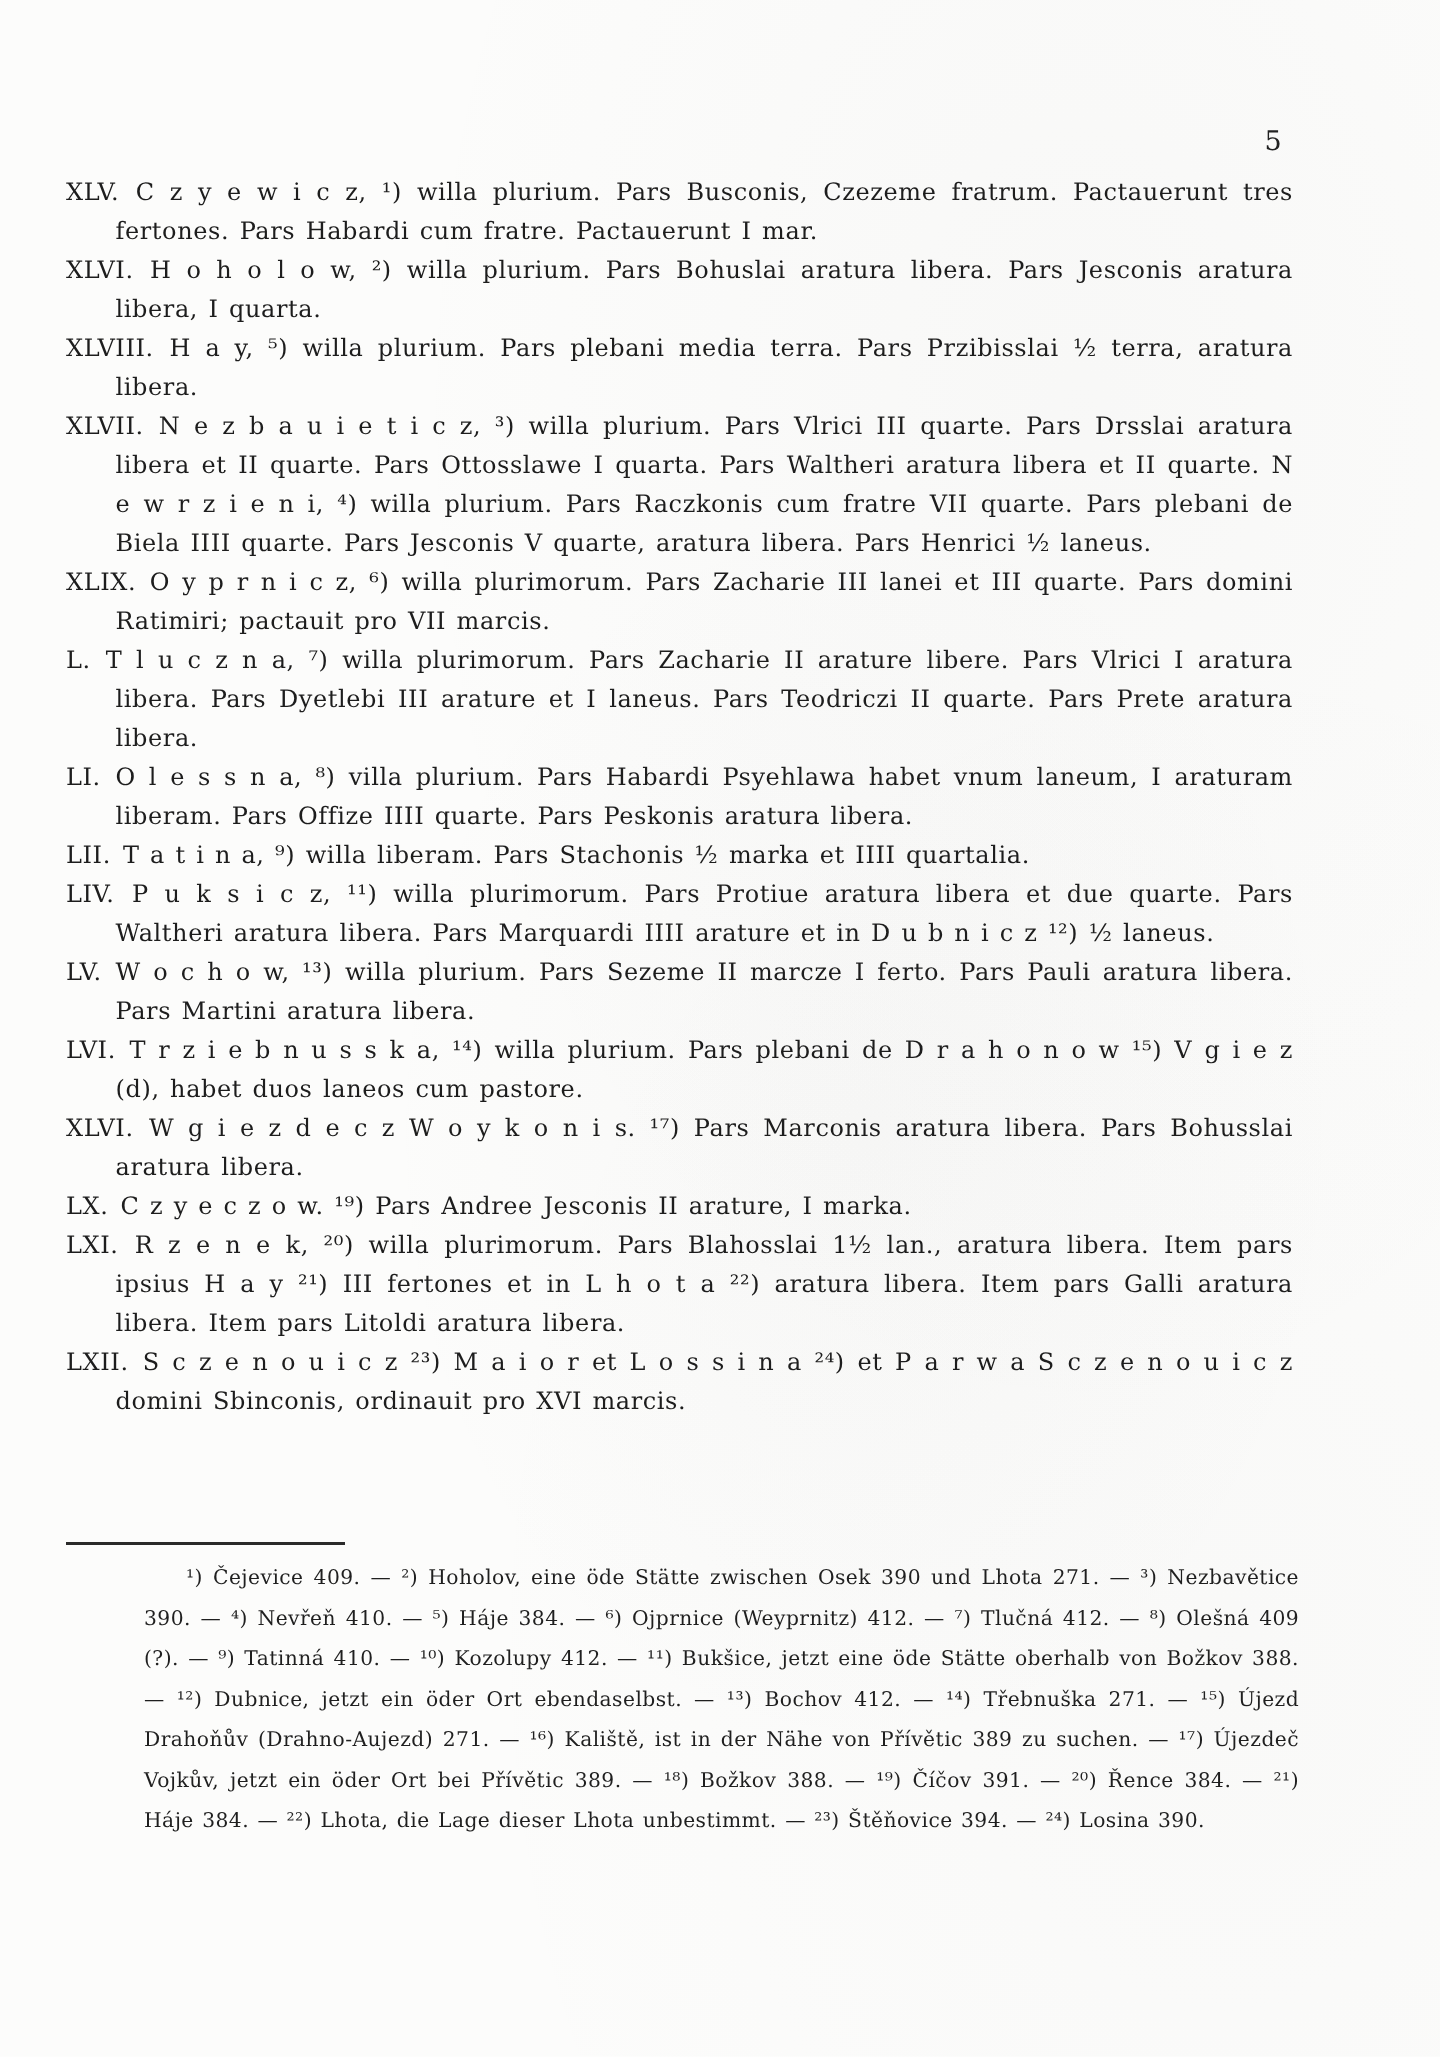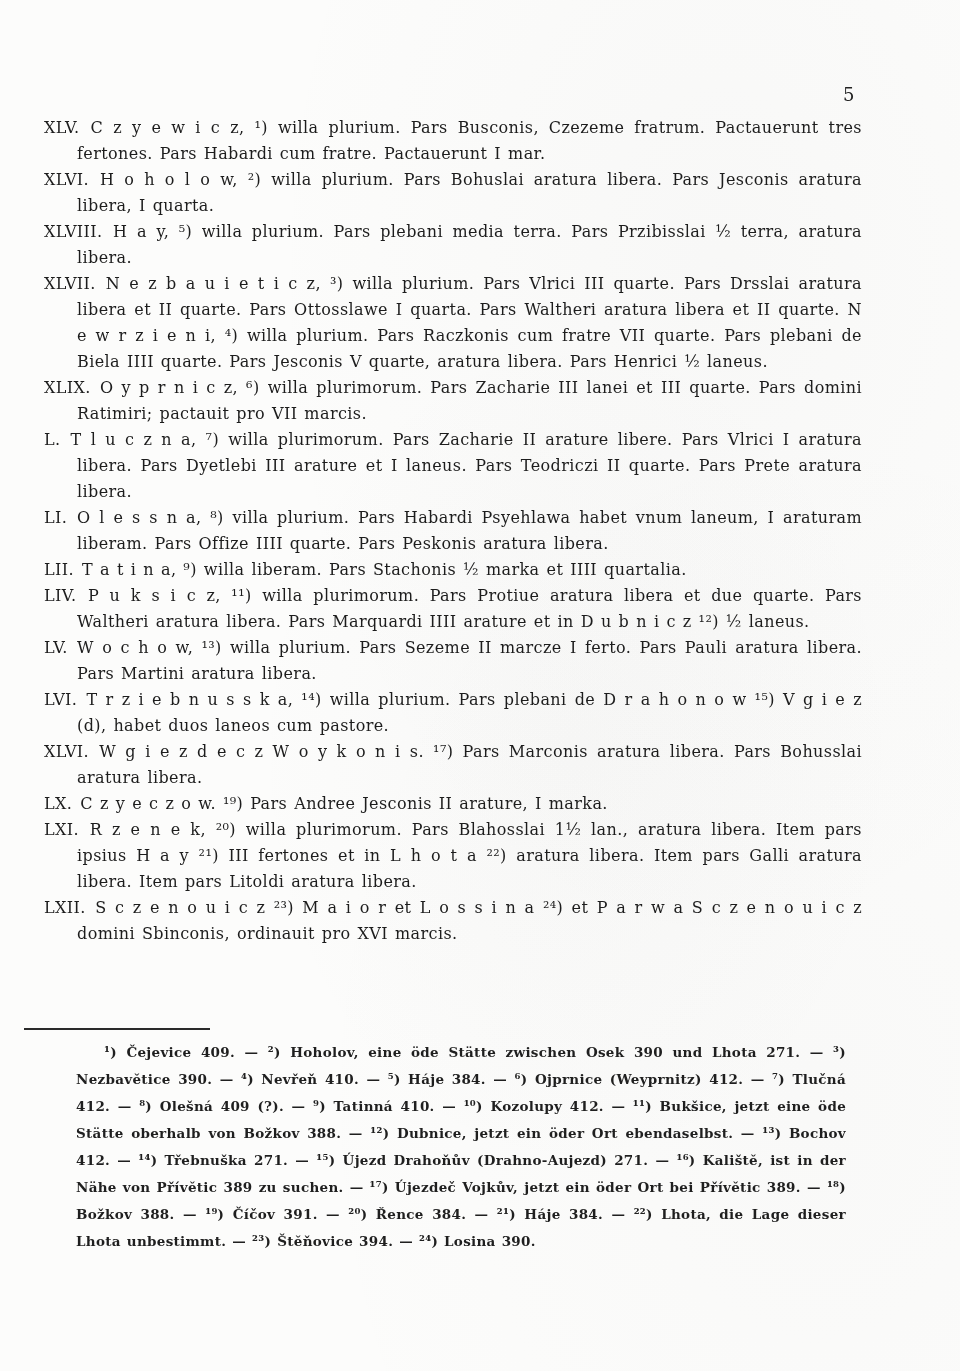--- a/index.html
+++ b/index.html
@@ -26,21 +26,21 @@
   .content {
     position:absolute; left:44px; top:115px; width:818px;
     font-size:16px; line-height:26px;
     letter-spacing:0.4px; word-spacing:1.5px;
     text-align:justify;
     color:#1d1d1d;
   }
   .entry { margin:0; padding-left:33px; text-indent:-33px; }
   .entry-label { padding-right:1px; }
   .footnote-section {
-    position:absolute; left:24px; top:1028px; width:822px;font-weight:bold;
+    position:absolute; left:44px; top:1028px; width:822px;
   }
   .fn-rule {
     width:186px; height:2px; background:#2a2a2a;
     margin:0 0 9px 0;
   }
   .footnotes {
     margin:0; padding-left:52px; text-indent:28px;
     font-size:13.5px; line-height:27px;
     letter-spacing:0.3px; word-spacing:1px;
     text-align:justify;

